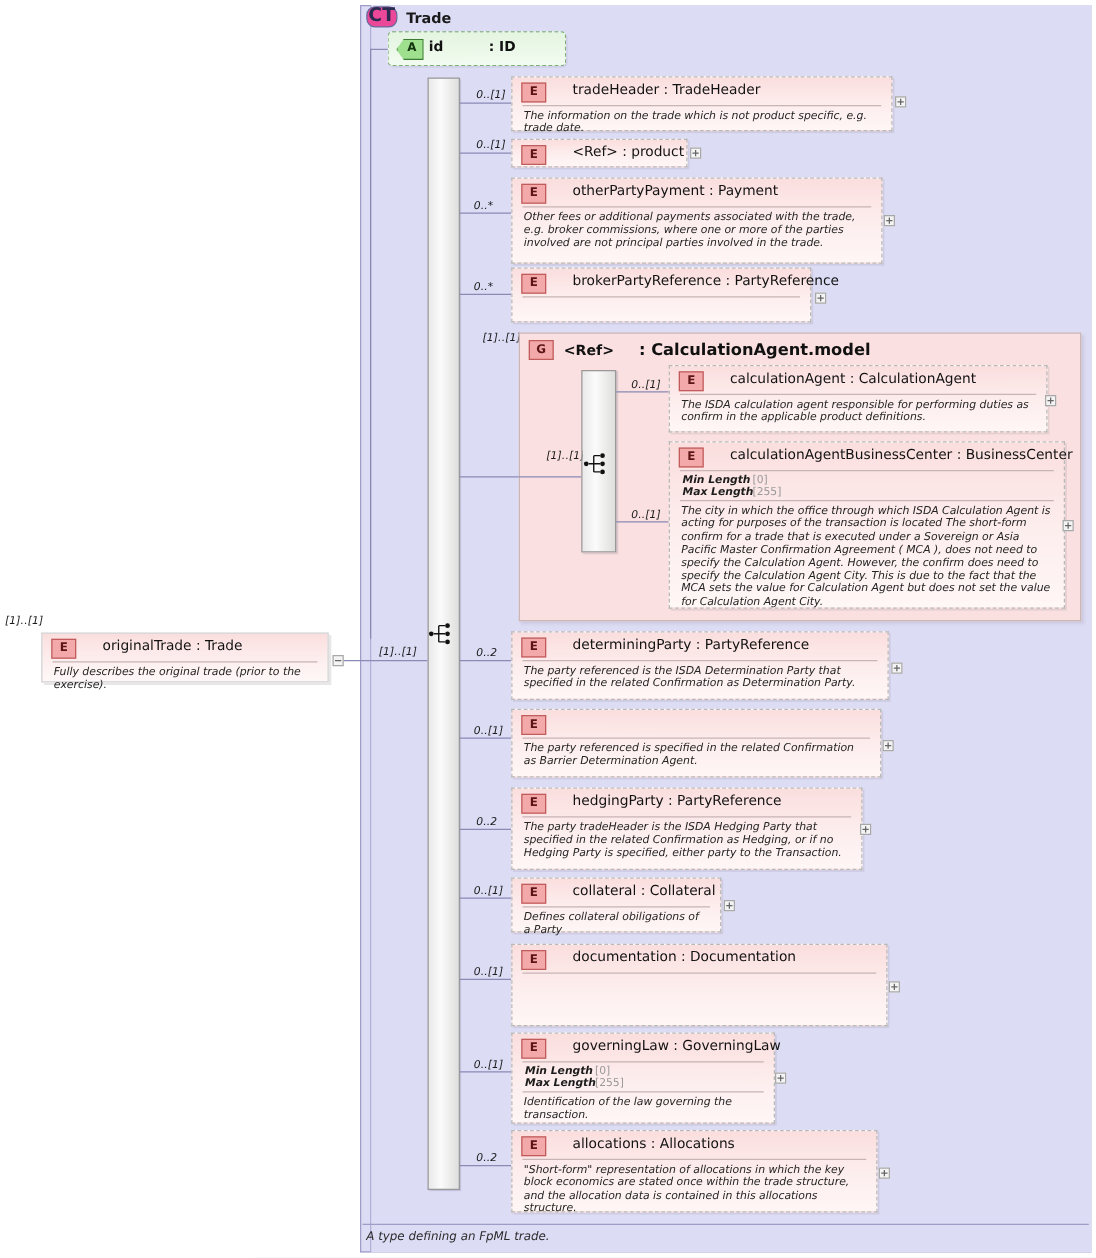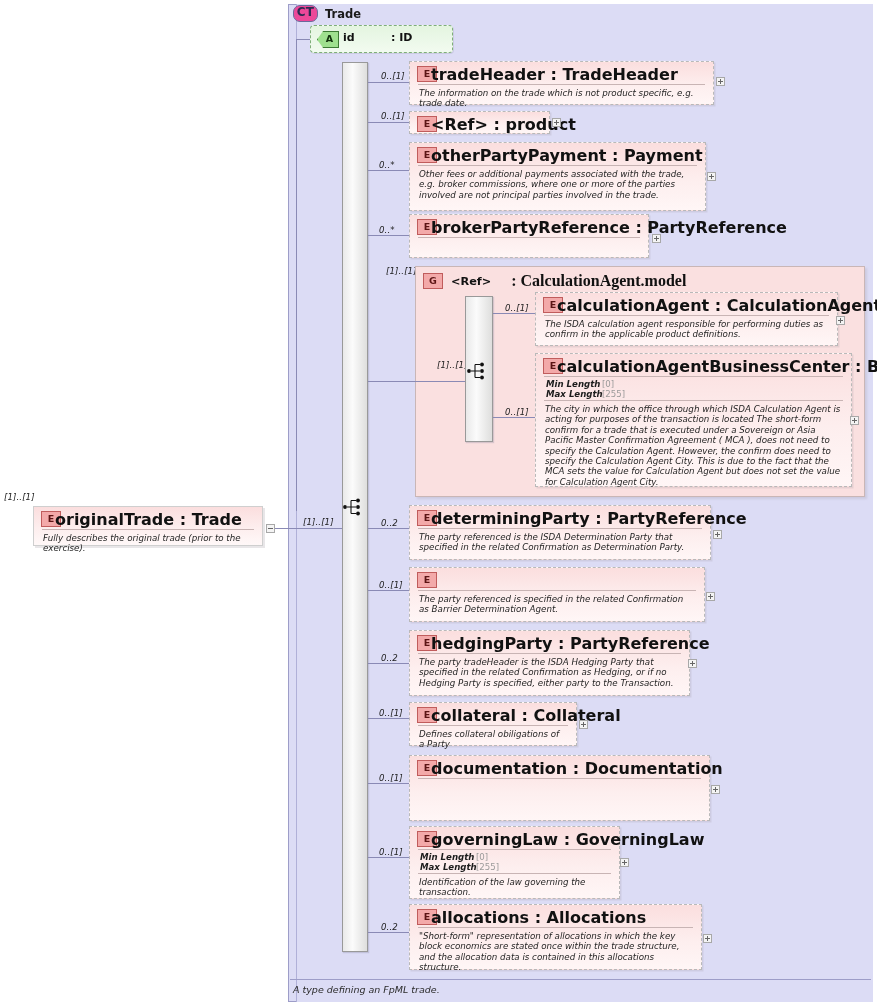--- a/index.html
+++ b/index.html
@@ -15,21 +15,21 @@
     position:absolute;left:288px;top:4px;width:585px;height:998px;
     background:#dcdcf5;border:1px solid #9d9dc8;box-sizing:border-box;
   }
   .ct-inner{
     position:absolute;left:296px;top:4px;width:577px;height:998px;
     background:#dcdcf5;border-left:1px solid #b0b0d8;box-sizing:border-box;
   }
   .ct-header{position:absolute;left:293px;top:5px;display:flex;align-items:center;gap:7px;}
   .ct-badge{
     width:23px;height:15px;border:1px solid #6a6a9c;border-radius:7px;
-    background:#ec4899;color:#2b2b52;font-size:12px;line-height:13px;
+    background:#ec4899;color:#2b2b52;font-size:15px;line-height:13px;
     text-align:center;font-weight:bold;letter-spacing:.2px;
   }
   .ct-title{font-size:11.5px;color:#1a1a1a;font-weight:bold;}
   .ct-footer-line{
     position:absolute;left:290px;top:979px;width:581px;height:1px;background:#9d9dc8;
   }
   .ct-footer{
     position:absolute;left:293px;top:984px;font-size:9.5px;font-style:italic;color:#2b2b2b;
   }
 
@@ -69,21 +69,21 @@
     border:1px dashed #b9b9b9;
     box-shadow:1.5px 1.5px 0 rgba(150,140,150,.20);
   }
   .el-head{position:relative;height:22px;}
   .el-badge{
     position:absolute;left:7px;top:4px;width:18px;height:14px;
     background:#f3a9a9;border:1px solid #c05c5c;color:#5c1414;
     font-size:9.5px;font-weight:bold;line-height:13px;text-align:center;
   }
   .el-title{
-    position:absolute;left:21px;top:3px;font-size:16px;color:#111;font-weight:bold;
+    position:absolute;left:48px;top:3px;font-size:11px;color:#111;font-weight:normal;
     white-space:nowrap;
   }
   .el-rule{height:1px;background:#c8b4b4;margin:0 8px;}
   .el-facets{padding:2px 0 1px 10px;font-size:8.6px;color:#1c1c1c;}
   .el-facets .row{height:10px;line-height:10px;white-space:nowrap;}
   .el-facets .fname{display:inline-block;width:56px;font-style:italic;font-weight:bold;}
   .el-facets .fval{color:#9a9a9a;}
   .el-doc{
     padding:3px 9px 4px 9px;font-size:8.7px;line-height:10.4px;
     font-style:italic;color:#242424;
@@ -105,21 +105,21 @@
     position:absolute;left:415px;top:266px;width:450px;height:231px;
     background:#fae0e0;border:1px solid #c9b6b6;box-sizing:border-box;
     box-shadow:2px 2px 2px rgba(150,140,150,.22);
   }
   .grp-head{position:absolute;left:423px;top:272px;display:flex;align-items:center;gap:8px;}
   .grp-badge{
     width:18px;height:14px;background:#f3a9a9;border:1px solid #c05c5c;color:#5c1414;
     font-size:9.5px;font-weight:bold;line-height:13px;text-align:center;
   }
   .grp-ref{font-size:11.3px;font-weight:bold;color:#111;}
-  .grp-type{font-size:16px;font-weight:bold;color:#111;margin-left:12px;font-family:Liberation Serif, serif;}
+  .grp-type{font-size:13px;font-weight:bold;color:#111;margin-left:12px;}
 
   
   .ln{position:absolute;background:#8a8ab5;}
   .lnh{height:1px;}
 
   
   .card{
     position:absolute;font-size:8.6px;font-style:italic;color:#1b1b1b;
     white-space:nowrap;letter-spacing:.1px;
   }

